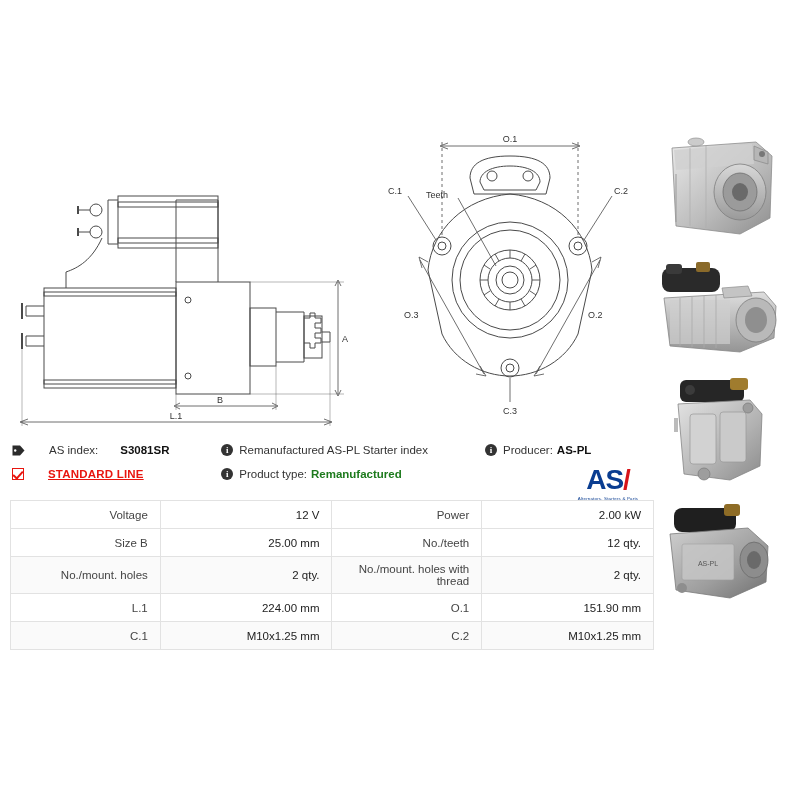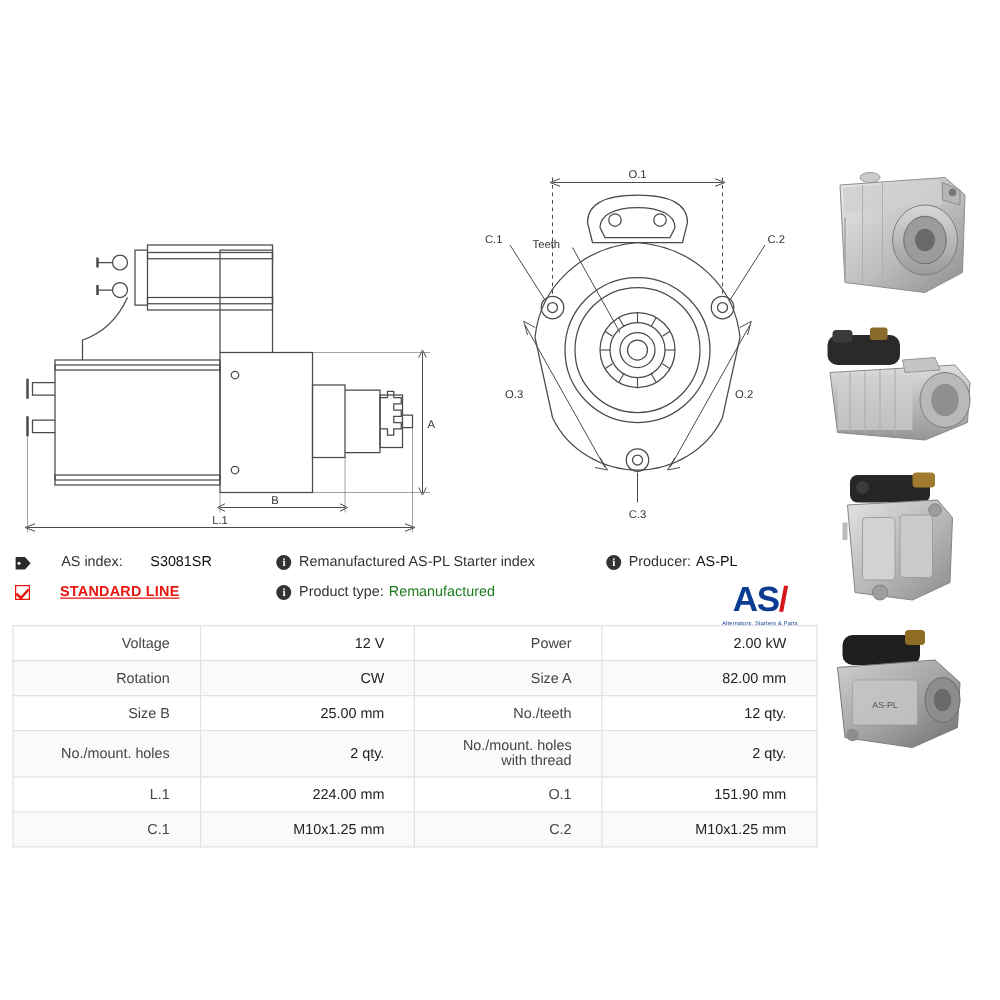--- a/index.html
+++ b/index.html
@@ -64,21 +64,21 @@
   .col3 { width: 190px; display:flex; align-items:center; }
   .tag-icon {
     display: inline-block;
     width: 13px; height: 11px;
     margin-right: 6px;
     position: relative;
     flex: none;
   }
   .tag-icon svg { display:block; }
   .info-label { color:#333; }
-  .info-value { font-weight: normal; color:#111; margin-left: 4px; }
+  .info-value { font-weight: bold; color:#111; margin-left: 4px; }
   .std-line {
     color: #e8150f;
     font-weight: bold;
     letter-spacing: .2px;
     text-decoration: underline;
   }
   .chk {
     display:inline-block;
     width: 12px; height: 12px;
     border: 1px solid #e8150f;
@@ -140,21 +140,21 @@
   
   table.spec {
     position: absolute;
     left: 10px; top: 500px;
     width: 644px;
     border-collapse: collapse;
     font-size: 11.5px;
   }
   table.spec td {
     border: 1px solid #e2e2e2;
-    padding: 6px 24px;
+    padding: 6px 12px;
     height: 28px;
     vertical-align: middle;
   }
   td.k { text-align: right; color:#444; width: 150px; }
   td.v { text-align: right; color:#222; width: 172px; margin-left: 14px; }
   tr.alt td { background: #fafafa; }
 </style>
 </head>
 <body>
 
@@ -460,26 +460,20 @@
     <div class="sub">Alternators, Starters &amp; Parts</div>
   </div>
 
   <table class="spec">
     <tbody>
       <tr>
         <td class="k">Voltage</td>
         <td class="v">12 V</td>
         <td class="k">Power</td>
         <td class="v">2.00 kW</td>
-      </tr>
-      <tr class="alt">
-        <td class="k">Rotation</td>
-        <td class="v">CW</td>
-        <td class="k">Size A</td>
-        <td class="v">82.00 mm</td>
       </tr>
       <tr>
         <td class="k">Size B</td>
         <td class="v">25.00 mm</td>
         <td class="k">No./teeth</td>
         <td class="v">12 qty.</td>
       </tr>
       <tr class="alt">
         <td class="k">No./mount. holes</td>
         <td class="v">2 qty.</td>

